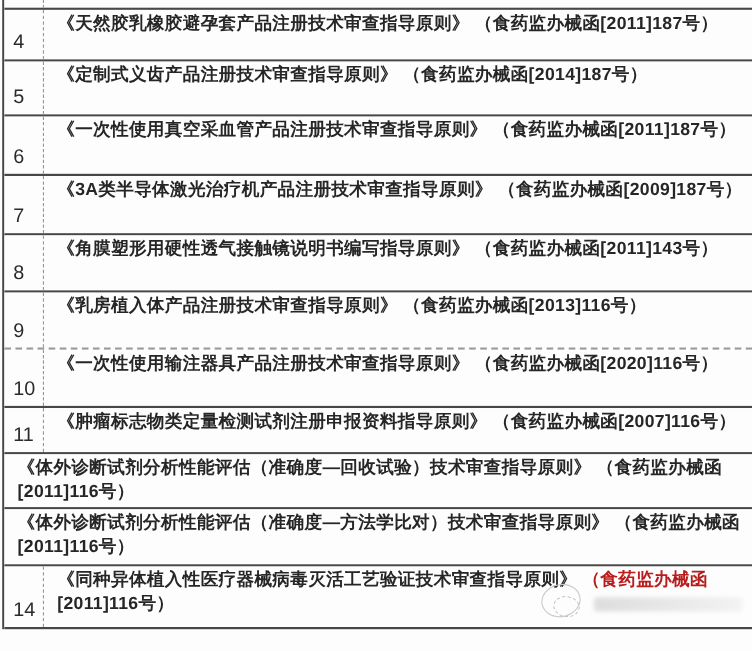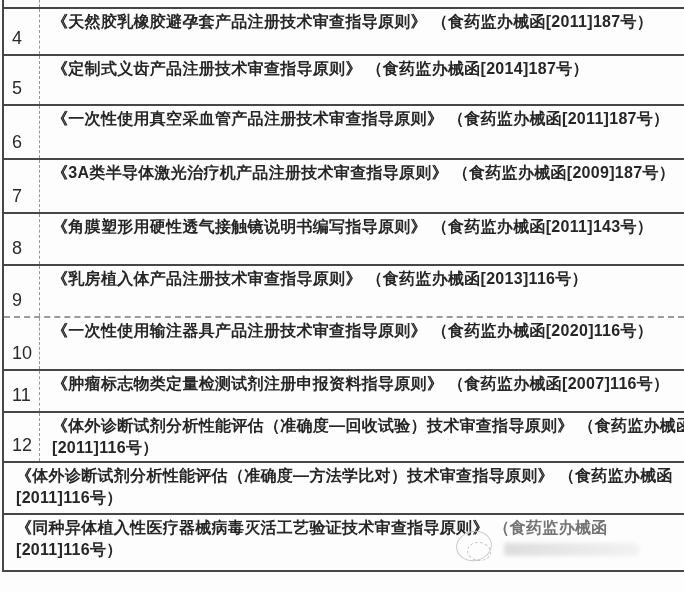--- a/index.html
+++ b/index.html
@@ -56,21 +56,21 @@
     font-weight: 700;
     color: #262626;
     line-height: 1.35;
     letter-spacing: 0.3px;
     position: relative;
   }
   .line {
     white-space: nowrap;
   }
   .faded {
-    color: #737373;
+    color: #b91c1c;
     filter: blur(0.4px);
   }
   .wm-circle {
     position: absolute;
     left: 452px;
     top: 16px;
     width: 34px;
     height: 28px;
     border: 1px solid #c9c9c9;
     border-radius: 50%;
@@ -172,35 +172,35 @@
       </div>
       <div class="row" style="height: 42px;">
         <div class="num-cell">
           <span>11</span>
         </div>
         <div class="text-cell">
           <div class="line">《肿瘤标志物类定量检测试剂注册申报资料指导原则》 （食药监办械函[2007]116号）</div>
         </div>
       </div>
       <div class="row" style="height: 50px;">
-        <div class="num-cell">
-          <span>12</span>
-        </div>
         <div class="text-cell">
           <div class="line">《体外诊断试剂分析性能评估（准确度—回收试验）技术审查指导原则》 （食药监办械函</div>
           <div class="line">[2011]116号）</div>
         </div>
       </div>
       <div class="row" style="height: 52px;">
         <div class="text-cell">
           <div class="line">《体外诊断试剂分析性能评估（准确度—方法学比对）技术审查指导原则》 （食药监办械函</div>
           <div class="line">[2011]116号）</div>
         </div>
       </div>
       <div class="row" style="height: 57px;">
+        <div class="num-cell">
+          <span>14</span>
+        </div>
         <div class="text-cell">
           <div class="line"><span>《同种异体植入性医疗器械病毒灭活工艺验证技术审查指导原则》 </span><span class="faded">（食药监办械函</span></div>
           <div class="line">[2011]116号）</div>
           <span class="wm-circle"></span>
           <span class="wm-circle2"></span>
           <span class="wm-smudge"></span>
         </div>
       </div>
     </div>
   <div class="bottom-margin"></div>

